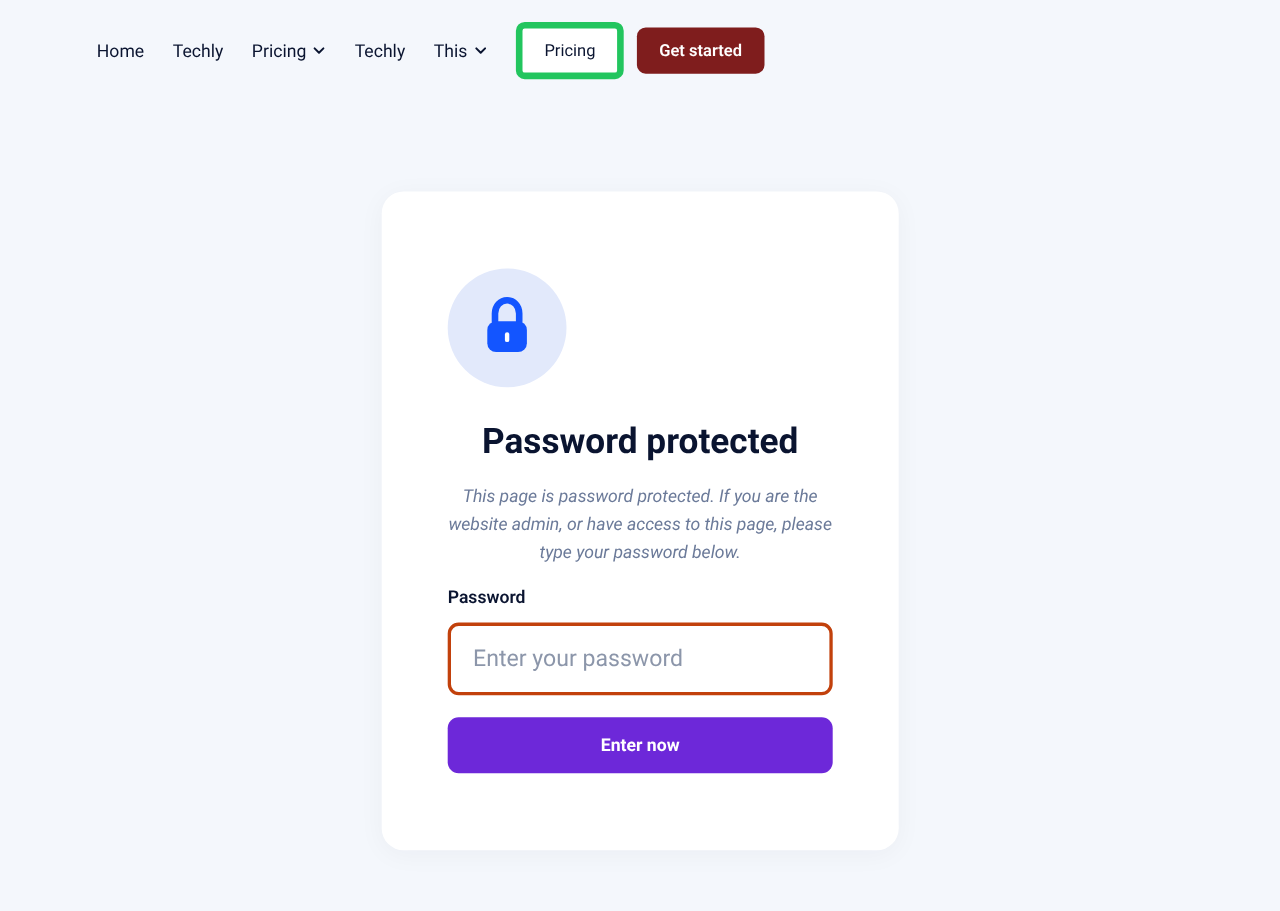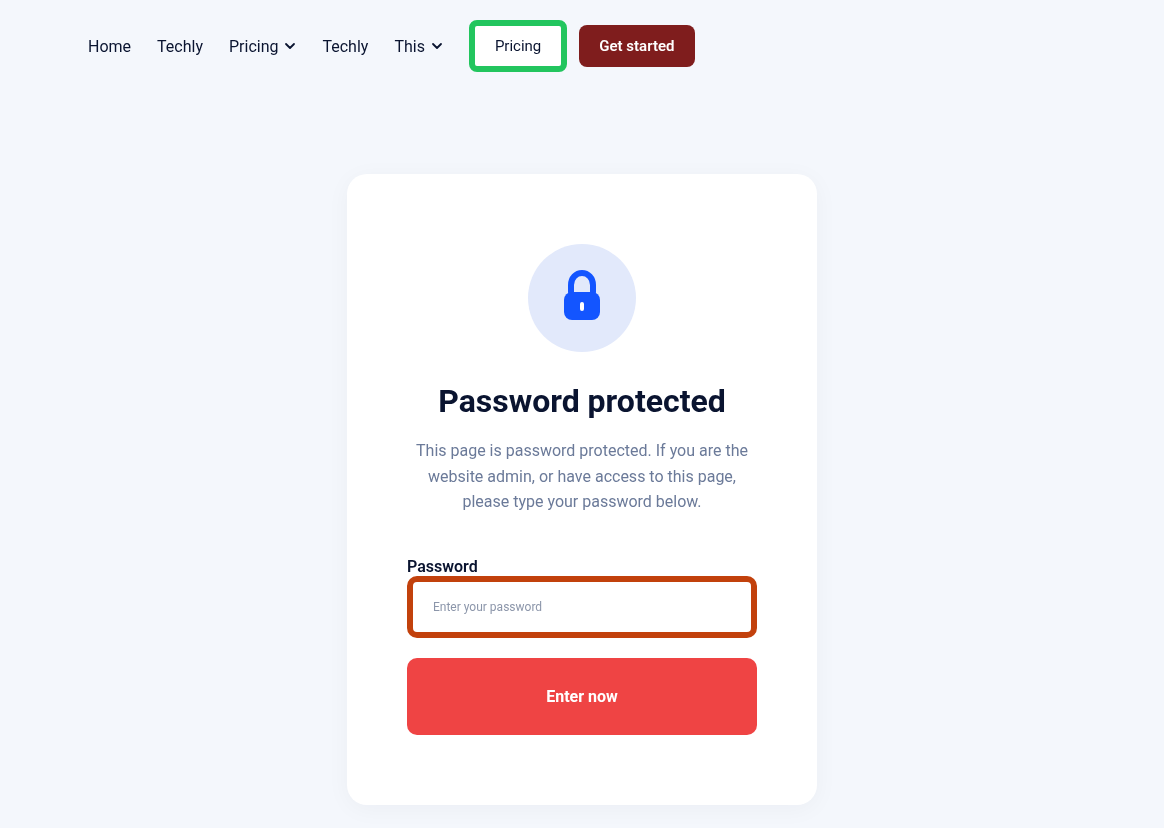--- a/index.html
+++ b/index.html
@@ -97,21 +97,20 @@
     }
     
     .card {
       width: 470px;
       background: #ffffff;
       border-radius: 20px;
       box-shadow: 0 4px 24px rgba(10, 20, 48, 0.04);
       padding: 70px 60px 70px;
       display: flex;
       flex-direction: column;
-      align-items: center;
     }
     
     .lock-circle {
       width: 108px;
       height: 108px;
       border-radius: 50%;
       background: #e2e9fb;
       display: flex;
       align-items: center;
       justify-content: center;
@@ -124,53 +123,55 @@
       color: #0a1430;
       margin-bottom: 18px;
       text-align: center;
     }
     
     .card-desc {
       font-size: 16px;
       line-height: 1.6;
       color: #6b7a99;
       text-align: center;
-      margin-bottom: 42px;
+      margin-bottom: 18px;
+      font-style: italic;
     }
     
     .form {
       width: 100%;
     }
     
     .field-label {
       display: block;
       font-size: 16px;
       font-weight: 600;
       color: #0a1430;
+      margin-bottom: 14px;
     }
     
     .field-input {
       width: 100%;
       padding: 18px 20px;
-      border: 6px solid #c2410c;
+      border: 3px solid #c2410c;
       border-radius: 10px;
-      font-size: 12px;
+      font-size: 21px;
       font-family: inherit;
       color: #0a1430;
       margin-bottom: 20px;
     }
     
     .field-input::placeholder {
       color: #8c96aa;
     }
     
     .submit-btn {
       width: 100%;
-      padding: 29px;
-      background: #ef4444;
+      padding: 16px;
+      background: #6d28d9;
       border: none;
       border-radius: 10px;
       font-size: 16px;
       font-weight: 700;
       color: #ffffff;
       cursor: pointer;
       font-family: inherit;
     }
   </style>
 </head>

